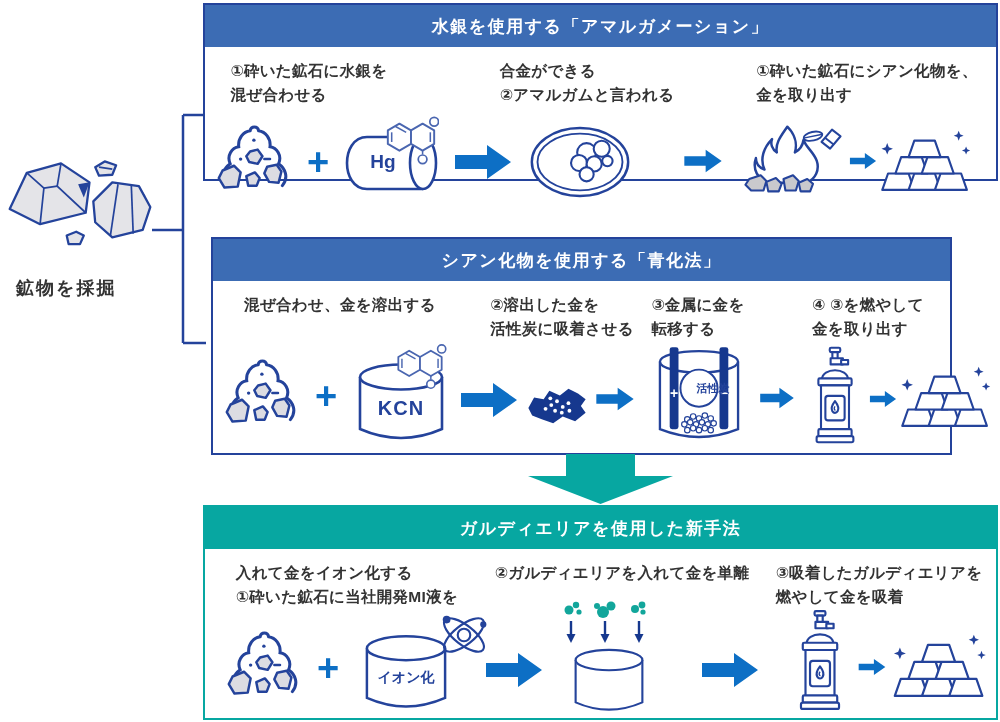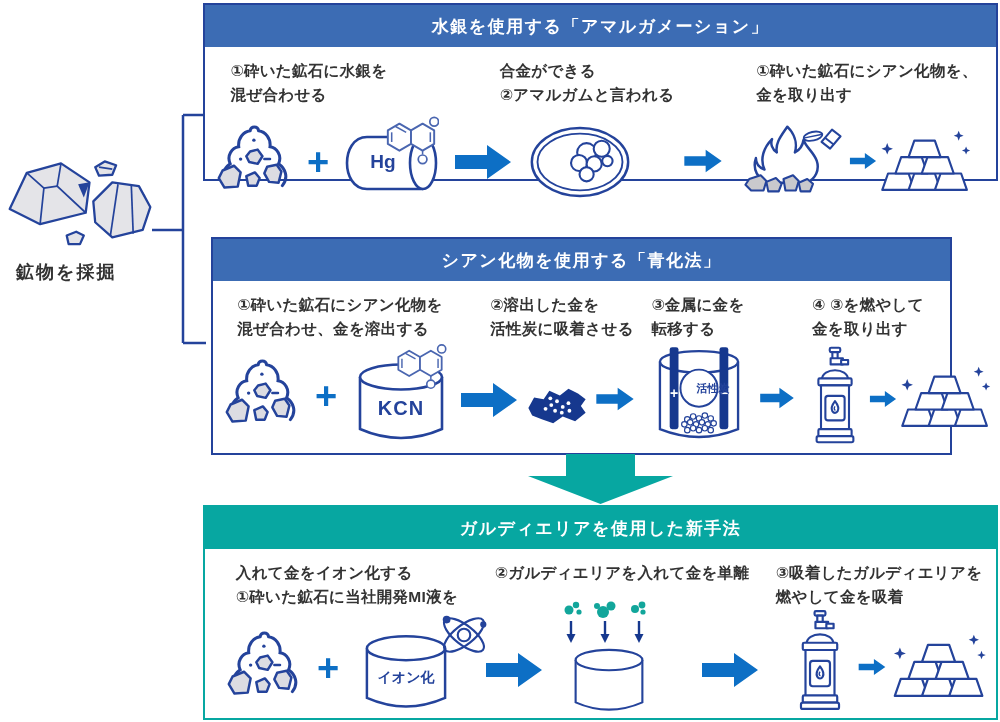--- a/index.html
+++ b/index.html
@@ -214,21 +214,21 @@
           <path d="M32 64 C28.5 68.5 27 72 29 75.5 C30.5 78 33.5 78 35 75.5 C37 72 35.5 68.5 32 64 Z"></path>
         </g>
         <path d="M32 70 C30.5 72 31 74 32.5 74.5" fill="none" stroke="#24439b" stroke-width="1.6"></path>
       </symbol>
     </defs>
   </svg>
 
   <svg class="icon" style="left:4px;top:148px" width="152" height="120">
       <use href="#sym-rocks"></use>
     </svg>
-  <div class="left-label" style="left:16px;top:260px">鉱物を採掘</div>
+  <div class="left-label" style="left:16px;top:276px">鉱物を採掘</div>
 
   <svg class="icon" style="left:148px;top:108px" width="58" height="242" viewBox="0 0 58 242">
     <path d="M4 122 H35 M35 7 V235 M35 7 H58 M35 235 H58" fill="none" stroke="#24439b" stroke-width="2.5"></path>
   </svg>
 
   <div class="panel" style="left:203px;top:3px;width:795px;height:178px;">
     <div class="panel-header">水銀を使用する「アマルガメーション」</div>
     <div class="caption" style="left:104px;top:54px">
       <span>①砕いた鉱石に水銀を</span>
         <span>混ぜ合わせる</span>
@@ -268,21 +268,20 @@
         <use href="#sym-arrow"></use>
       </svg>
     <svg class="icon" style="left:674px;top:124px" width="92" height="66">
         <use href="#sym-gold"></use>
       </svg>
   </div>
 
   <div class="panel" style="left:203px;top:237px;width:741px;height:218px;margin-left:8px;">
     <div class="panel-header">シアン化物を使用する「青化法」</div>
     <div class="caption" style="left:127px;top:54px">
-      <span>①砕いた鉱石にシアン化物を</span>
         <span>混ぜ合わせ、金を溶出する</span>
     </div>
     <div class="caption" style="left:349px;top:54px">
       <span>②溶出した金を</span>
         <span>活性炭に吸着させる</span>
     </div>
     <div class="caption" style="left:485px;top:54px">
       <span>③金属に金を</span>
         <span>転移する</span>
     </div>

